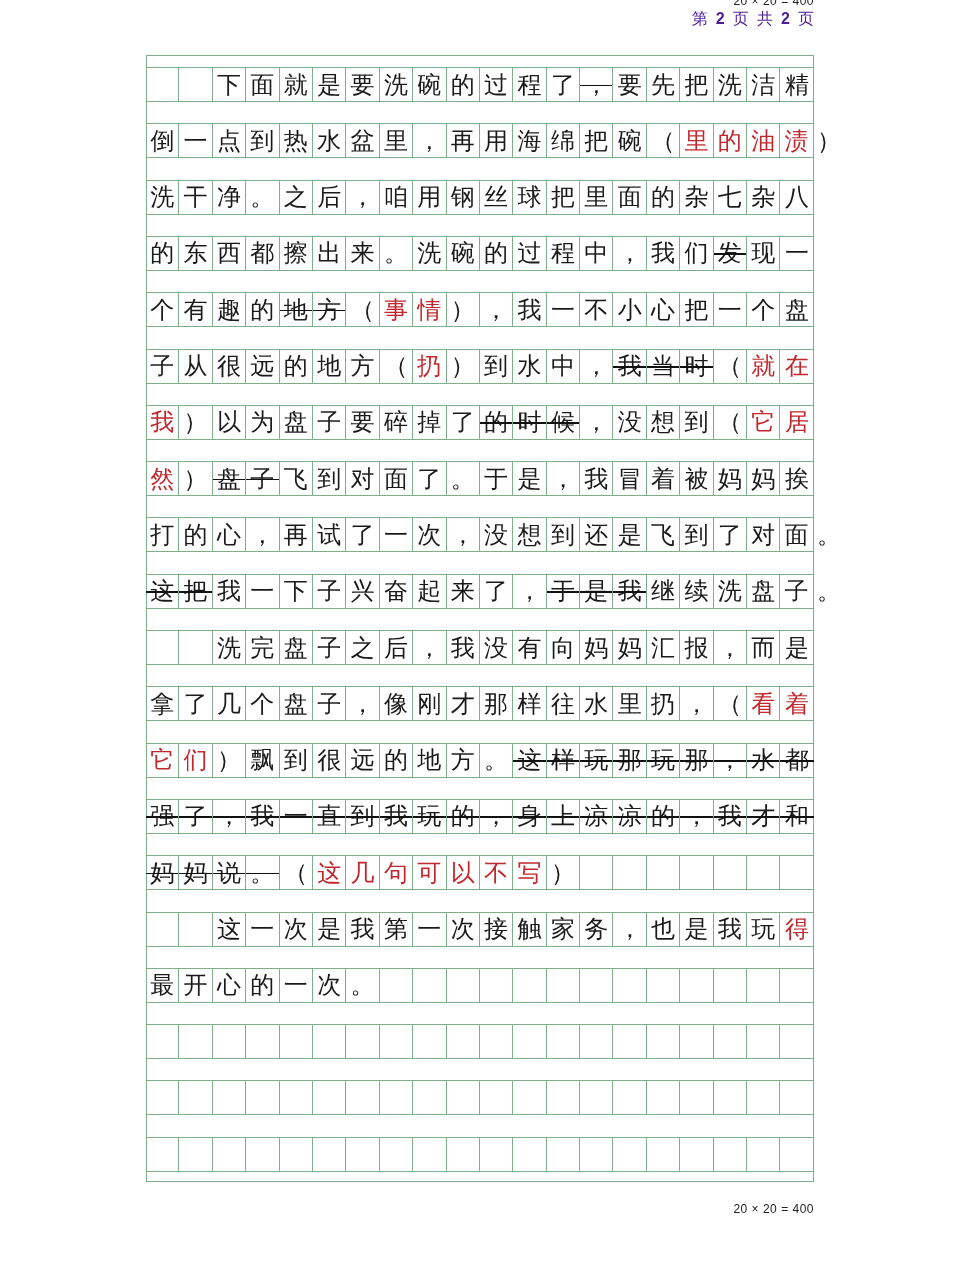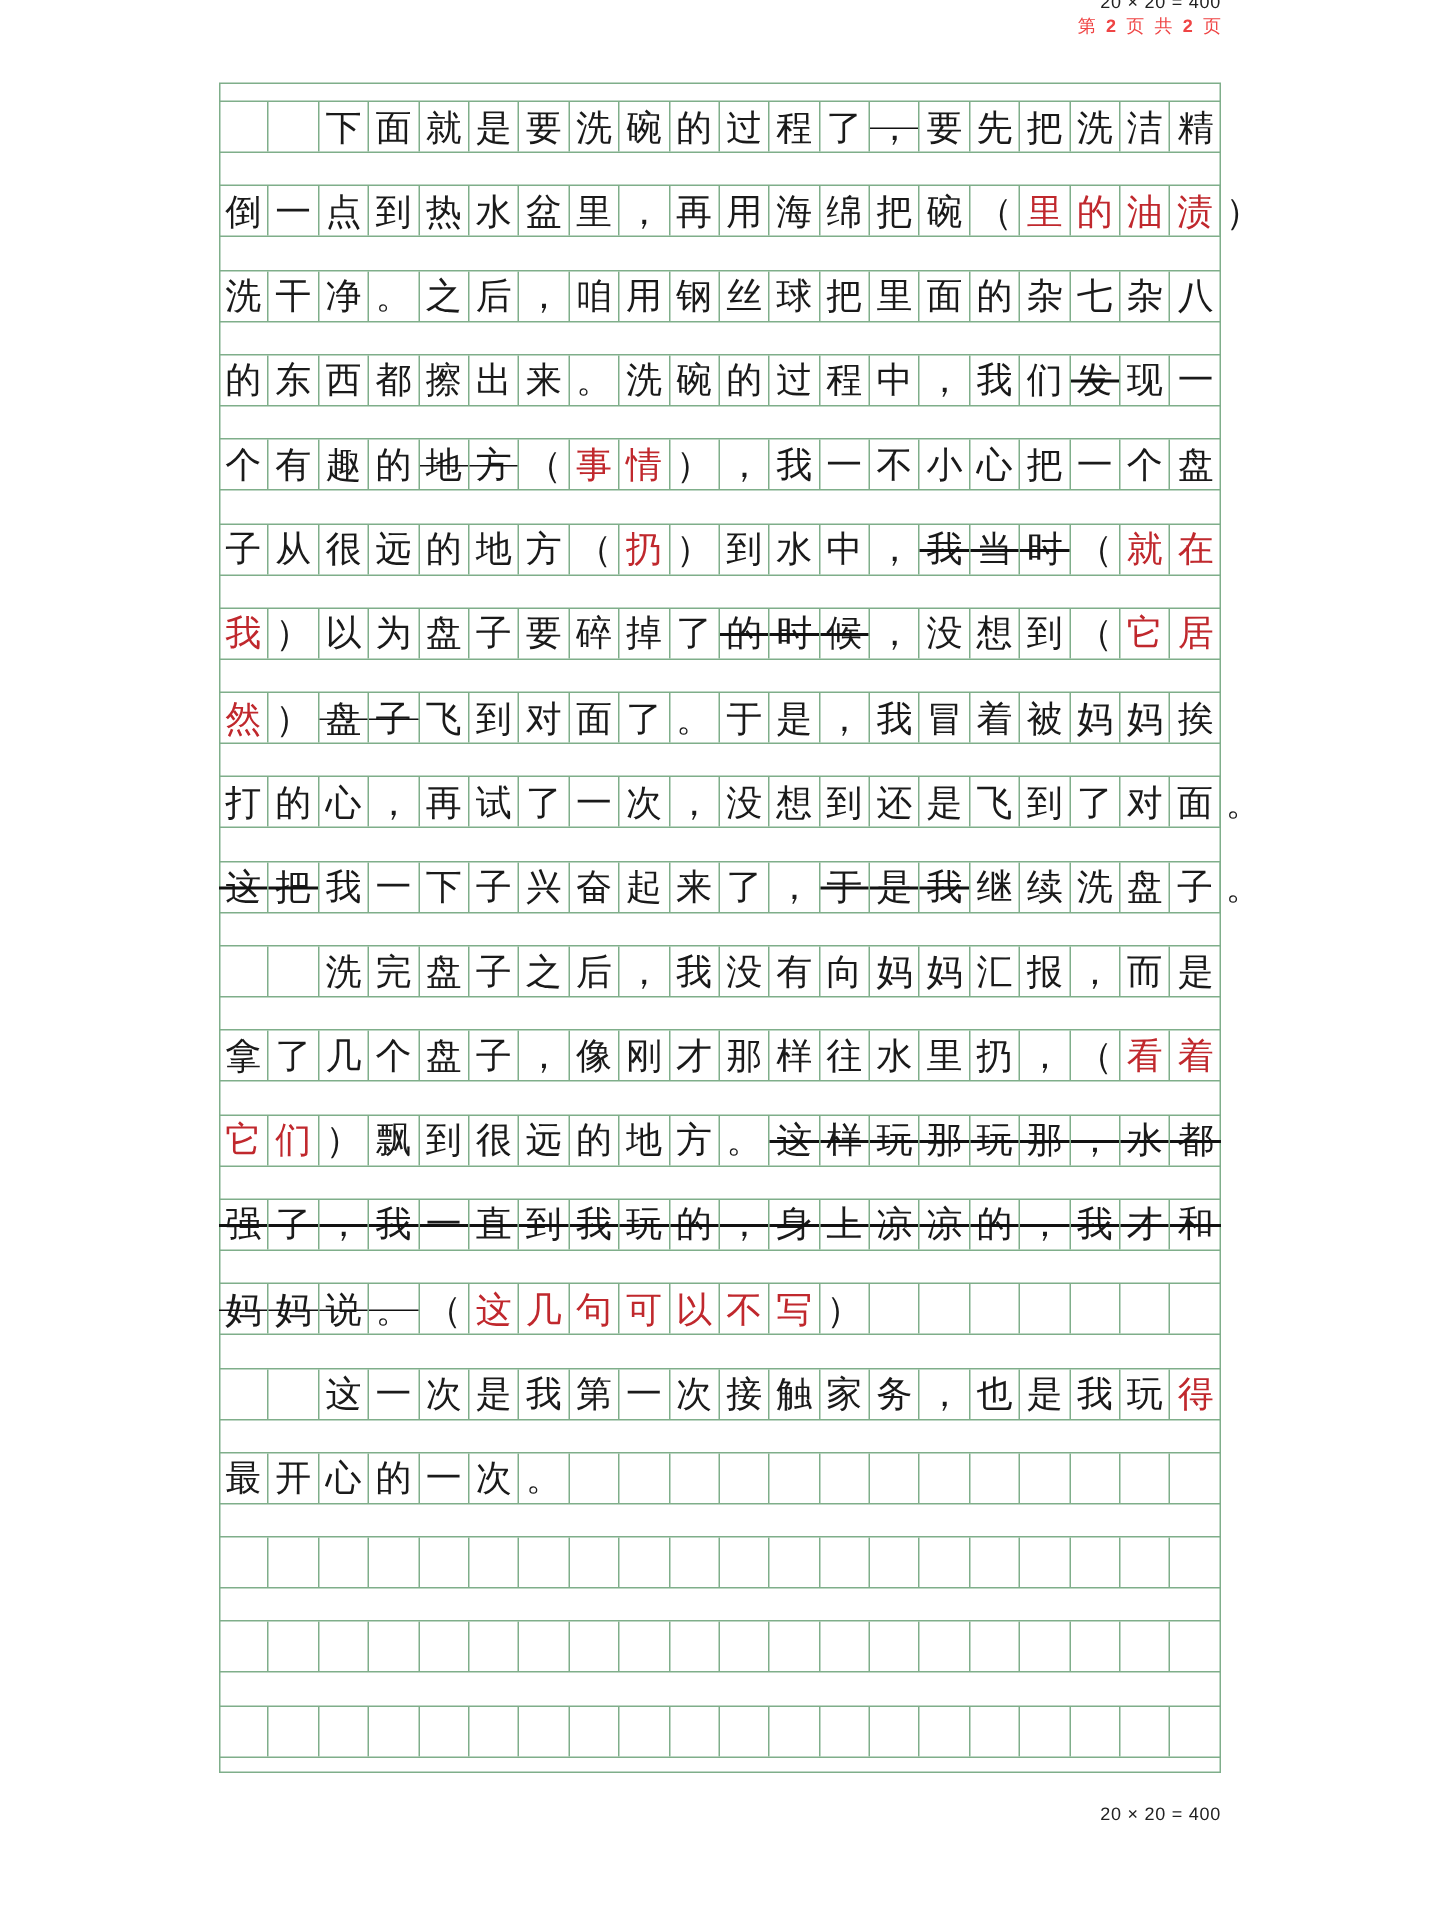--- a/index.html
+++ b/index.html
@@ -6,21 +6,21 @@
   body {
     width: 960px; height: 1280px; background: #ffffff; position: relative; overflow: hidden;
     font-family: "DejaVu Serif", "Liberation Serif", serif;
   }
   .hdr-formula {
     position: absolute; right: 146px; top: -6px; font-family: "Liberation Sans", "DejaVu Sans", sans-serif;
     font-size: 12px; color: #222; letter-spacing: 0.5px;
   }
   .hdr-page {
     position: absolute; right: 146px; top: 9px; font-family: "DejaVu Serif", serif;
-    font-size: 12px; color: #ef4444; word-spacing: 3px;
+    font-size: 16px; color: #4c1d95; word-spacing: 3px;
   }
   .hdr-page b { font-family: "Liberation Sans", sans-serif; font-weight: bold; }
   .sheet {
     position: absolute; left: 146px; top: 55px; width: 668px; height: 1127px;
     border: 1px solid #7fae8a; box-sizing: border-box;
   }
   .row {
     position: absolute; left: -1px; width: 668px; height: 35px;
     border-top: 1px solid #7fae8a; border-bottom: 1px solid #7fae8a; box-sizing: border-box;
     display: flex;

